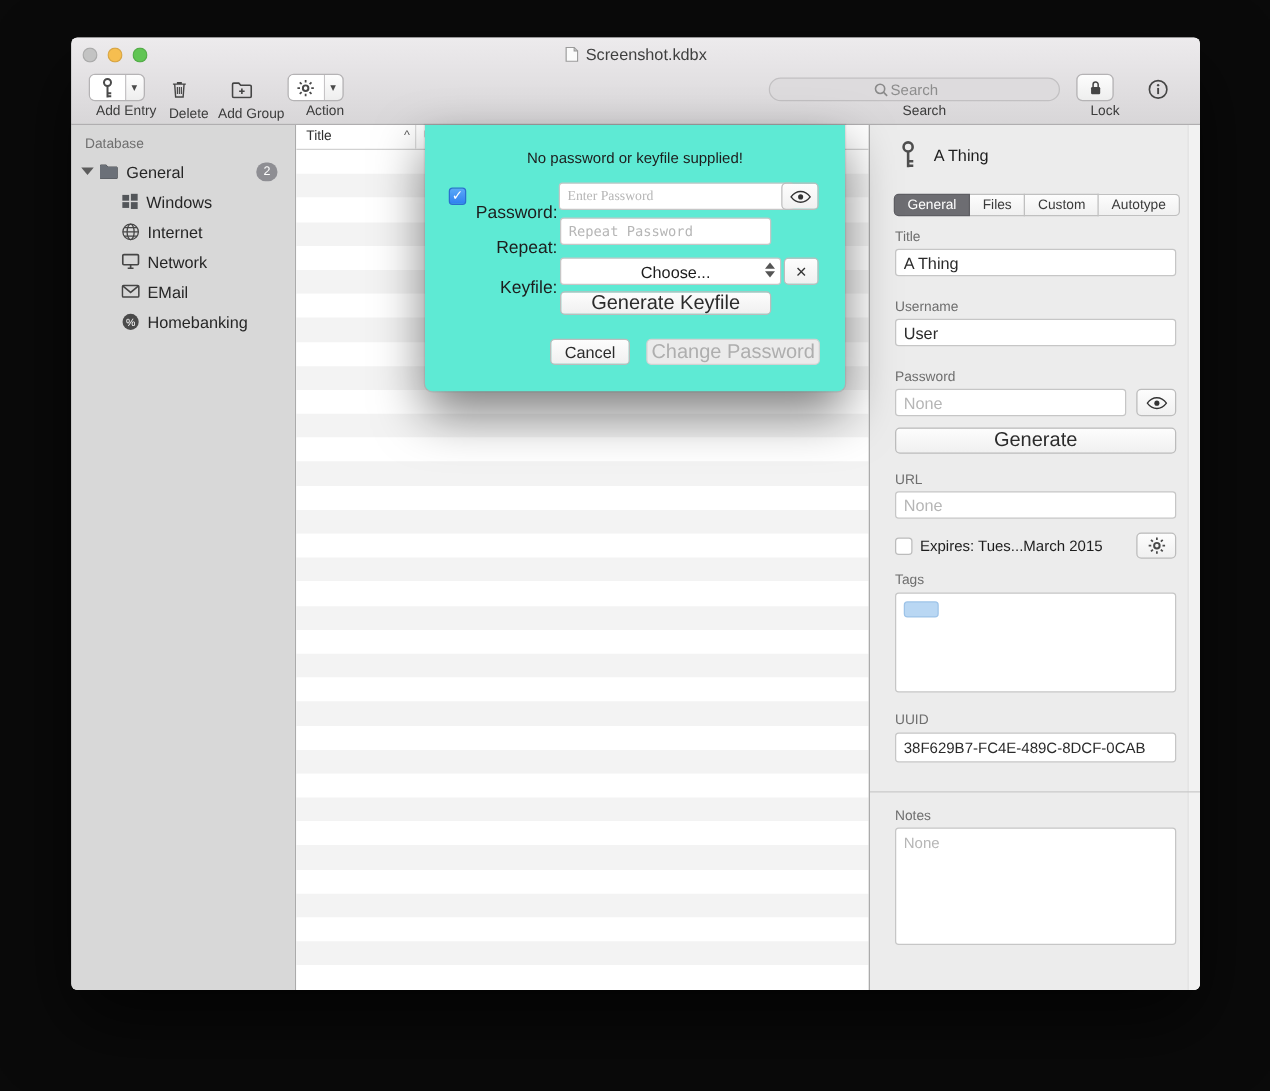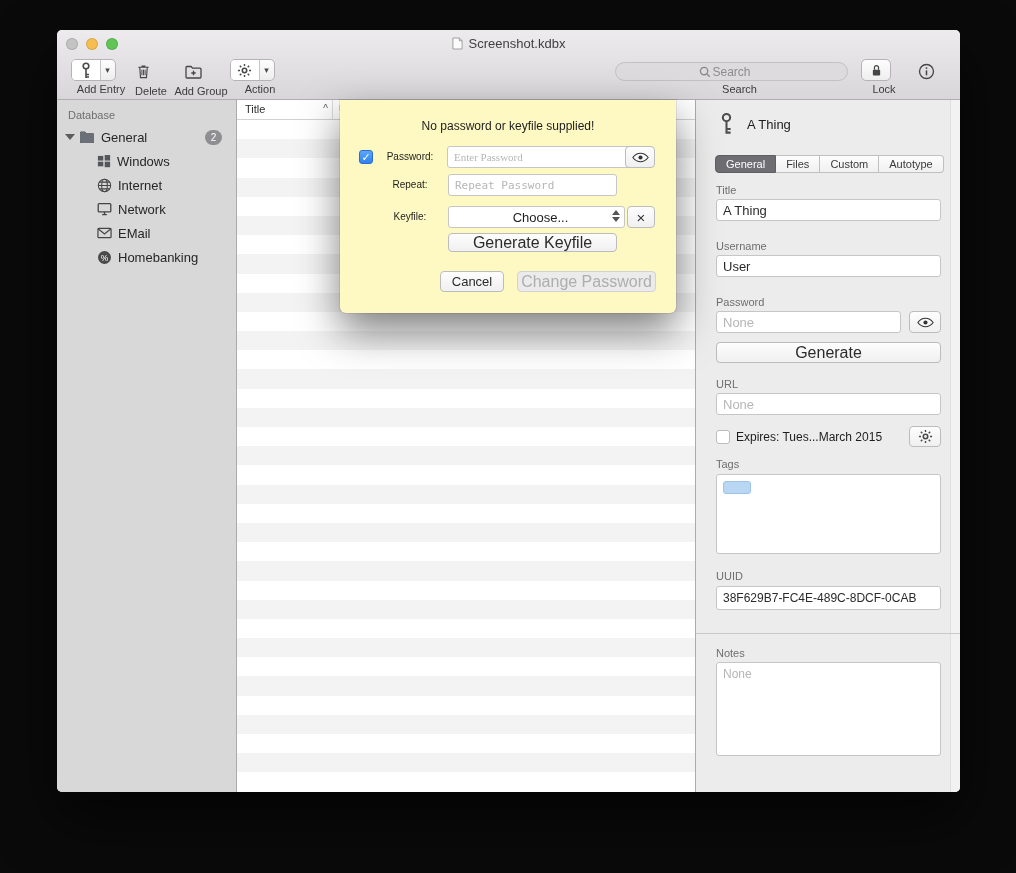--- a/index.html
+++ b/index.html
@@ -62,24 +62,24 @@
   .t-col-title { width:96px; padding:3px 4px 0 8px; border-right:1px solid #dcdcdc;
                  display:flex; justify-content:space-between; }
   .sort-caret { color:#555; font-size:10px; }
   .t-col-u { flex:1; padding:3px 0 0 6px; }
   .t-rows { position:absolute; top:20px; left:0; right:0; bottom:0; }
   .t-row { height:19.2px; background:#fff; }
   .t-row.alt { background:#f3f3f3; }
 
   
   .dialog { position:absolute; left:283px; top:70px; width:336px; height:213px; z-index:60;
-            background:#fef9c3; border-radius:0 0 6px 6px;
+            background:#5eead4; border-radius:0 0 6px 6px;
             box-shadow:0 18px 40px rgba(0,0,0,.5), 0 0 0 1px rgba(0,0,0,.08); }
   .d-msg { position:absolute; top:19px; left:0; right:0; text-align:center; font-size:12px; color:#1d1d1d; }
-  .d-label { position:absolute; width:72px; text-align:center; font-size:10px; color:#1d1d1d; line-height:22px; left:34px; }
+  .d-label { position:absolute; width:72px; text-align:right; font-size:14px; color:#1d1d1d; line-height:22px; left:34px;margin-top:12px; }
   .checkbox { position:absolute; width:14px; height:14px; border-radius:3px; }
   .checkbox.checked { background:linear-gradient(#5aa8f7,#2f81f0); border:1px solid #2a6fd0; color:#fff;
                       font-size:11px; line-height:13px; text-align:center; }
   .checkbox.unchecked { background:#fff; border:1px solid #bcbcbc; }
   .d-field { position:absolute; height:22px; background:#fff; border:1px solid #c6c6c6; border-radius:3px;
              font-family:"DejaVu Sans Mono", monospace; font-size:11px; color:#333; padding:0 6px; outline:none; }
   .d-field::placeholder { color:#b6b6b6; }
   .icon-btn { position:absolute; height:22px; background:linear-gradient(#fdfdfd,#f0f0f0); border:1px solid #bcbcbc;
               border-radius:4px; display:flex; align-items:center; justify-content:center; }
   .dropdown { position:absolute; height:22px; background:#fff; border:1px solid #c6c6c6; border-radius:3px;

